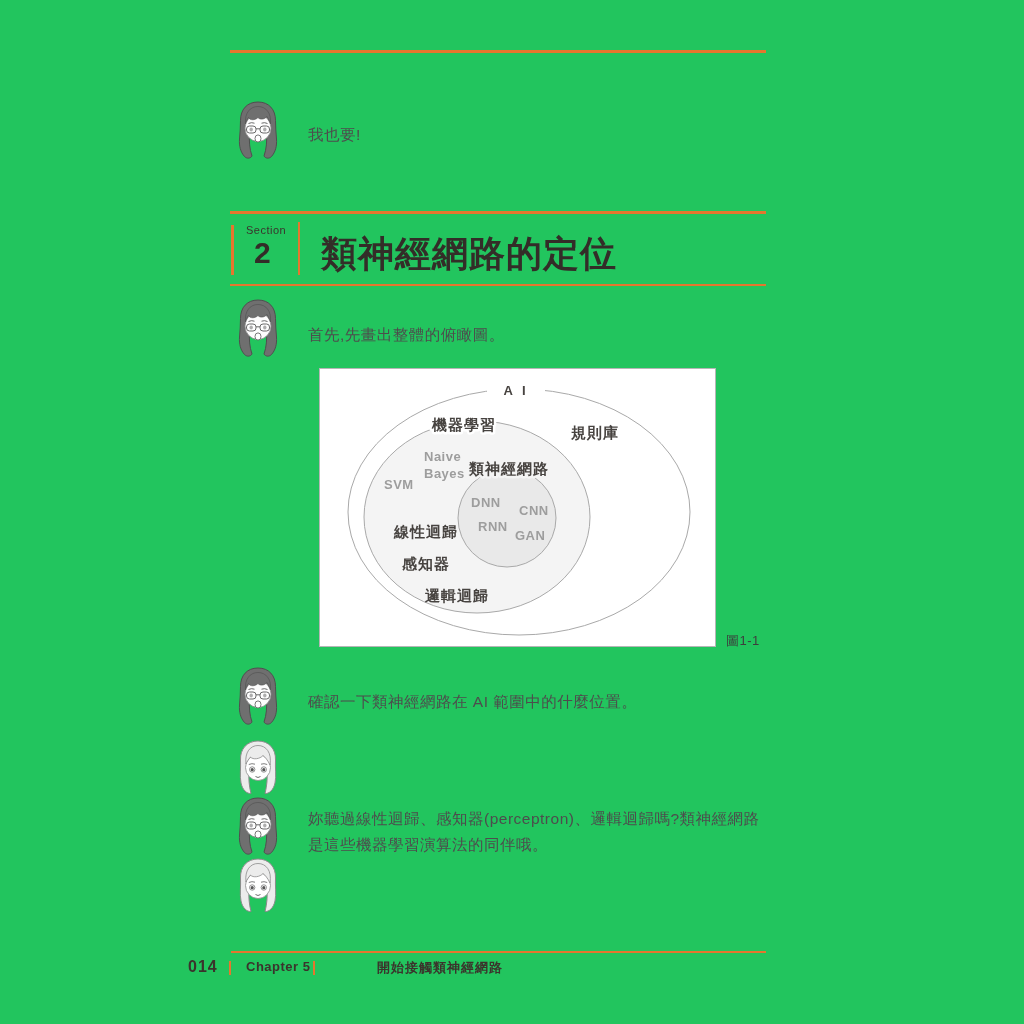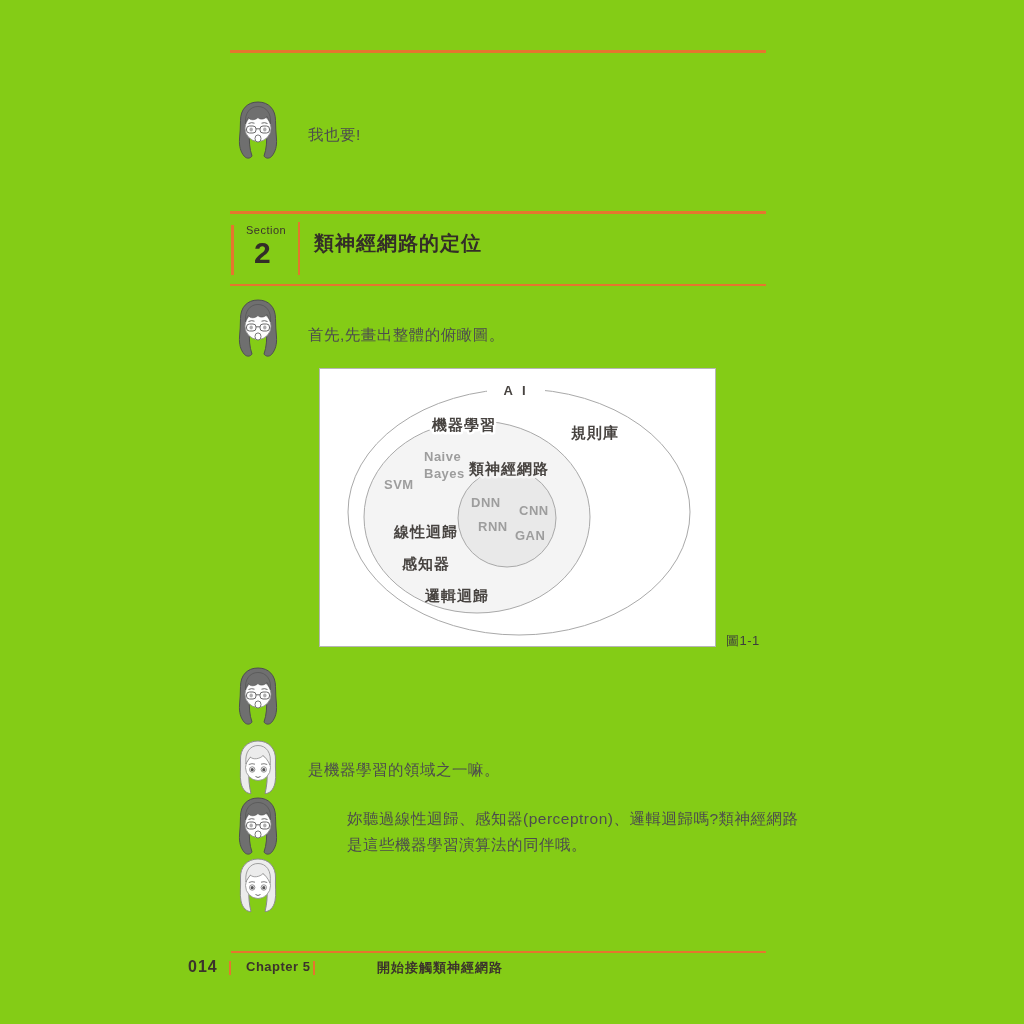--- a/index.html
+++ b/index.html
@@ -1,25 +1,25 @@
 <!DOCTYPE html>
 <html><head>
 <meta charset="utf-8">
 <style>
   html,body{margin:0;padding:0;background:#fff;}
-  #page{position:relative;width:1024px;height:1024px;background:#84cc16;overflow:hidden;
+  #page{position:relative;width:1024px;height:1024px;background:#22c55e;overflow:hidden;
         font-family:"Liberation Sans","DejaVu Sans",sans-serif;}
   .abs{position:absolute;}
   .hrule{position:absolute;background:#e5762e;}
   .dlg-text{position:absolute;color:#4d4d4d;font-size:15.5px;letter-spacing:0.5px;line-height:26px;}
   .avatar{position:absolute;width:44px;height:62px;}
   
   #sec-label{position:absolute;left:246px;top:224px;font-size:11px;color:#3b332c;letter-spacing:0.5px;}
   #sec-num{position:absolute;left:254px;top:236px;font-size:30px;font-weight:bold;color:#332d28;}
-  #sec-title{position:absolute;left:314px;top:230px;font-size:20px;font-weight:bold;color:#332d28;letter-spacing:1px;}
+  #sec-title{position:absolute;left:321px;top:230px;font-size:36px;font-weight:bold;color:#332d28;letter-spacing:1px;}
   .vbar{position:absolute;background:#e5762e;}
   
   #footer-pnum{position:absolute;left:188px;top:958px;font-size:16px;font-weight:bold;color:#3b332c;letter-spacing:1px;}
   #footer-chapter{position:absolute;left:246px;top:959px;font-size:13px;font-weight:bold;color:#3b332c;letter-spacing:0.5px;}
   #footer-title{position:absolute;left:331px;top:959px;font-size:13px;font-weight:bold;color:#3b332c;letter-spacing:1px;margin-left:46px;}
   #fig-caption{position:absolute;left:726px;top:632px;font-size:13px;color:#3d3d3d;letter-spacing:0.5px;}
   
   .dg-dark{fill:#474340;font-weight:bold;font-size:15px;letter-spacing:1px;}
   .dg-gray{fill:#9d9d9d;font-weight:bold;font-size:13px;letter-spacing:0.5px;}
   .halo-w{paint-order:stroke;stroke:#ffffff;stroke-width:5px;stroke-linejoin:round;}
@@ -97,30 +97,30 @@
     <text x="196" y="172" class="dg-gray">GAN</text>
     <text x="75" y="169" class="dg-dark">線性迴歸</text>
     <text x="83" y="201" class="dg-dark">感知器</text>
     <text x="106" y="233" class="dg-dark">邏輯迴歸</text>
   </svg>
   <div id="fig-caption">圖1-1</div>
 
   <svg class="avatar" style="left:236px;top:666px;" viewBox="0 0 44 62">
       <use href="#av-glasses"></use>
     </svg>
+  <div class="dlg-text" style="left:308px;top:689px;">確認一下類神經網路在 AI 範圍中的什麼位置。</div>
 
   <svg class="avatar" style="left:236px;top:738px;height:58px;" viewBox="0 0 44 58">
       <use href="#av-light"></use>
     </svg>
-  <div class="dlg-text" style="left:308px;top:757px;">是機器學習的領域之一嘛。</div>
 
   <svg class="avatar" style="left:236px;top:796px;" viewBox="0 0 44 62">
       <use href="#av-glasses"></use>
     </svg>
-  <div class="dlg-text" style="left:308px;top:806px;width:462px;margin-left:39px;">妳聽過線性迴歸、感知器(perceptron)、邏輯迴歸嗎?類神經網路是這些機器學習演算法的同伴哦。</div>
+  <div class="dlg-text" style="left:308px;top:806px;width:462px;">妳聽過線性迴歸、感知器(perceptron)、邏輯迴歸嗎?類神經網路是這些機器學習演算法的同伴哦。</div>
 
   <svg class="avatar" style="left:236px;top:856px;height:58px;" viewBox="0 0 44 58">
       <use href="#av-light"></use>
     </svg>
 
   <div class="hrule" style="left:231px;top:951px;width:535px;height:2px;"></div>
   <div id="footer-pnum">014</div>
   <div class="vbar" style="left:229px;top:961px;width:2px;height:14px;"></div>
   <div id="footer-chapter">Chapter 5</div>
   <div class="vbar" style="left:313px;top:961px;width:2px;height:14px;"></div>

